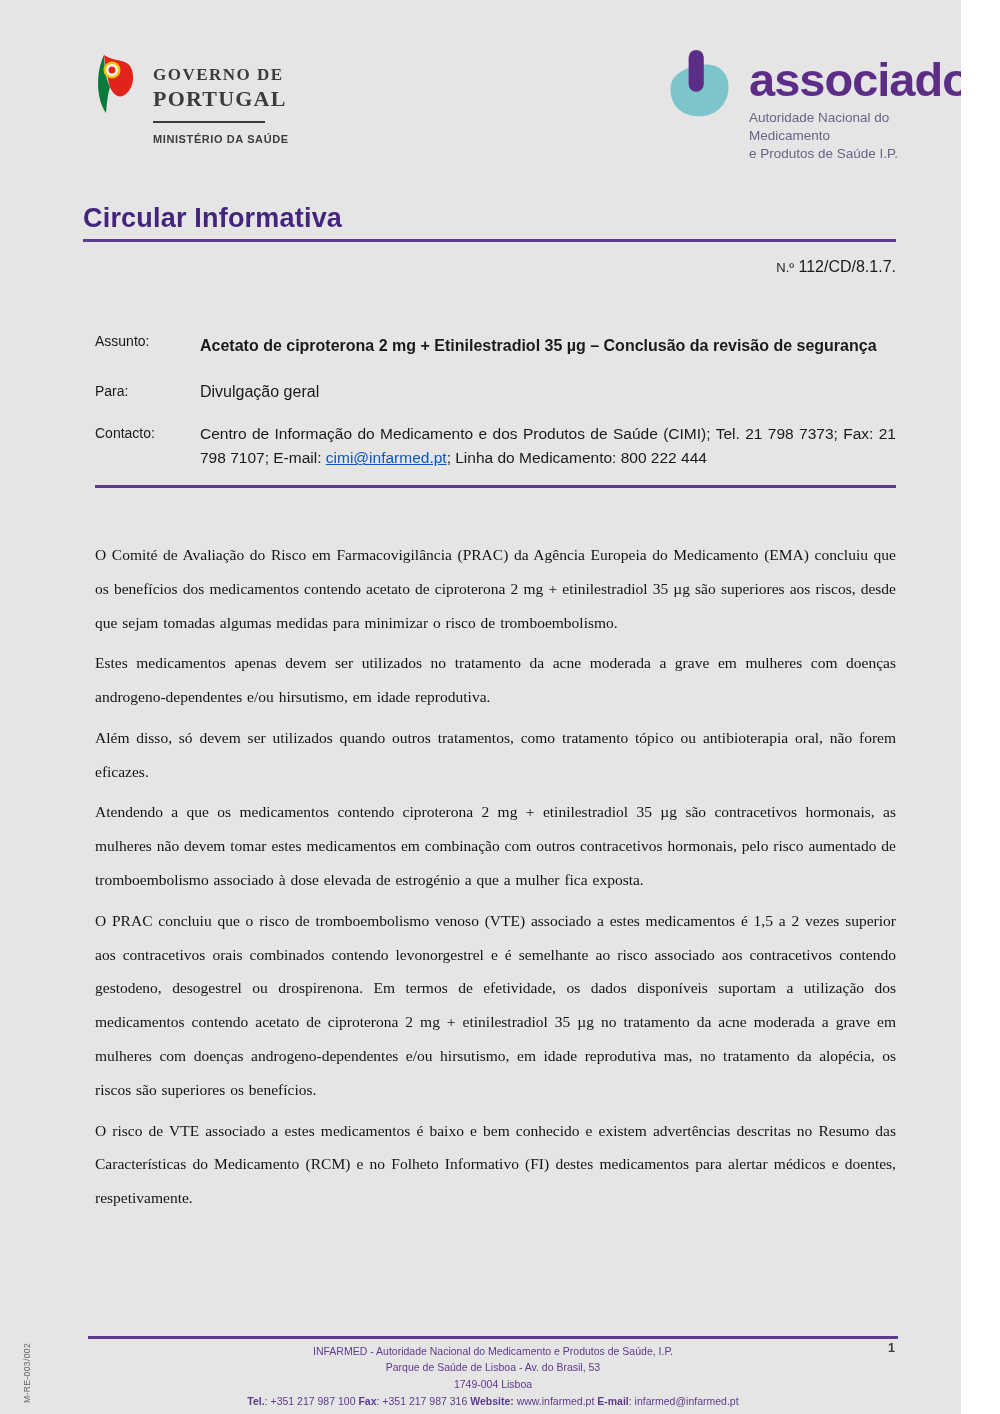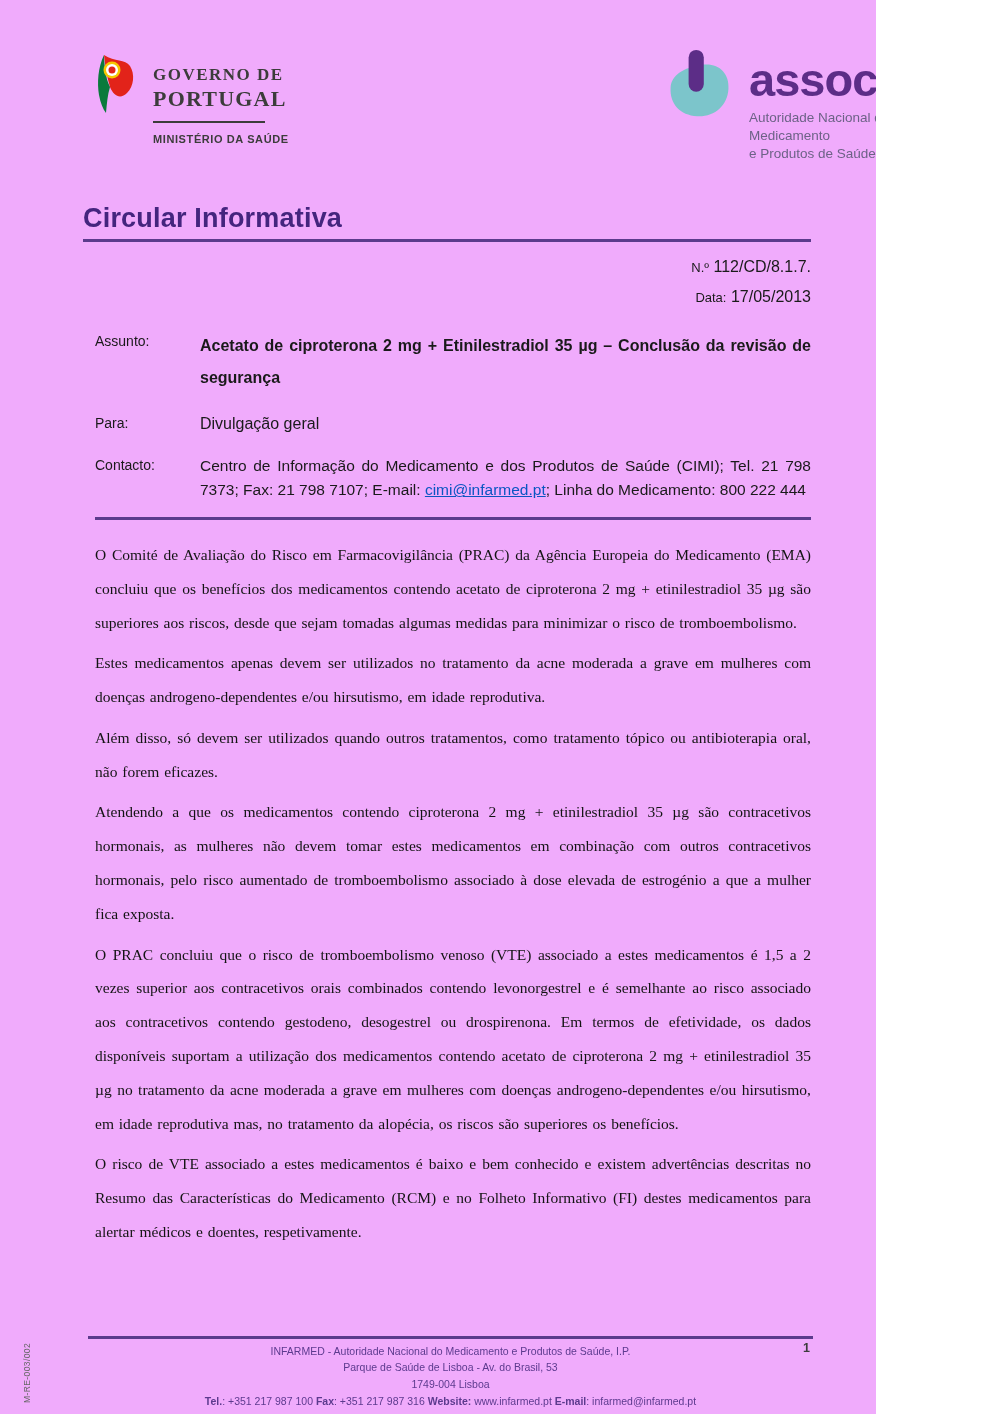--- a/index.html
+++ b/index.html
@@ -1,22 +1,22 @@
 <!DOCTYPE html>
 <html><head>
 <meta charset="utf-8">
 <style>
   * { margin: 0; padding: 0; box-sizing: border-box; }
   html, body { background: #ffffff; }
   body { font-family: "Liberation Sans", sans-serif; color: #1a1a1a; }
   .page {
     position: relative;
-    width: 876px;
+    width: 961px;
     height: 1414px;
-    background: #f0abfc;
+    background: #e5e5e5;
     overflow: hidden;
   }
 
   
   .gov-logo {
     position: absolute; left: 95px; top: 55px;
     display: flex; align-items: flex-start; gap: 16px;
   }
   .gov-text { padding-top: 10px; color: #3c3c3b; }
   .gov-line1 {
@@ -130,24 +130,20 @@
   </div>
 
   <div class="title-block">
     <div class="doc-title">Circular Informativa</div>
     <div class="title-rule"></div>
     <div class="meta">
       <div class="meta-row">
         <span class="meta-label">N.º</span>
         <span class="meta-value">112/CD/8.1.7.</span>
       </div>
-      <div class="meta-row">
-        <span class="meta-label">Data:</span>
-        <span class="meta-value">17/05/2013</span>
-      </div>
     </div>
   </div>
 
   <div class="fields">
     <div class="field-row">
       <div class="field-label">Assunto:</div>
       <div class="field-value assunto-value">Acetato de ciproterona 2 mg + Etinilestradiol 35 µg – Conclusão da revisão de segurança</div>
     </div>
     <div class="field-row">
       <div class="field-label">Para:</div>

